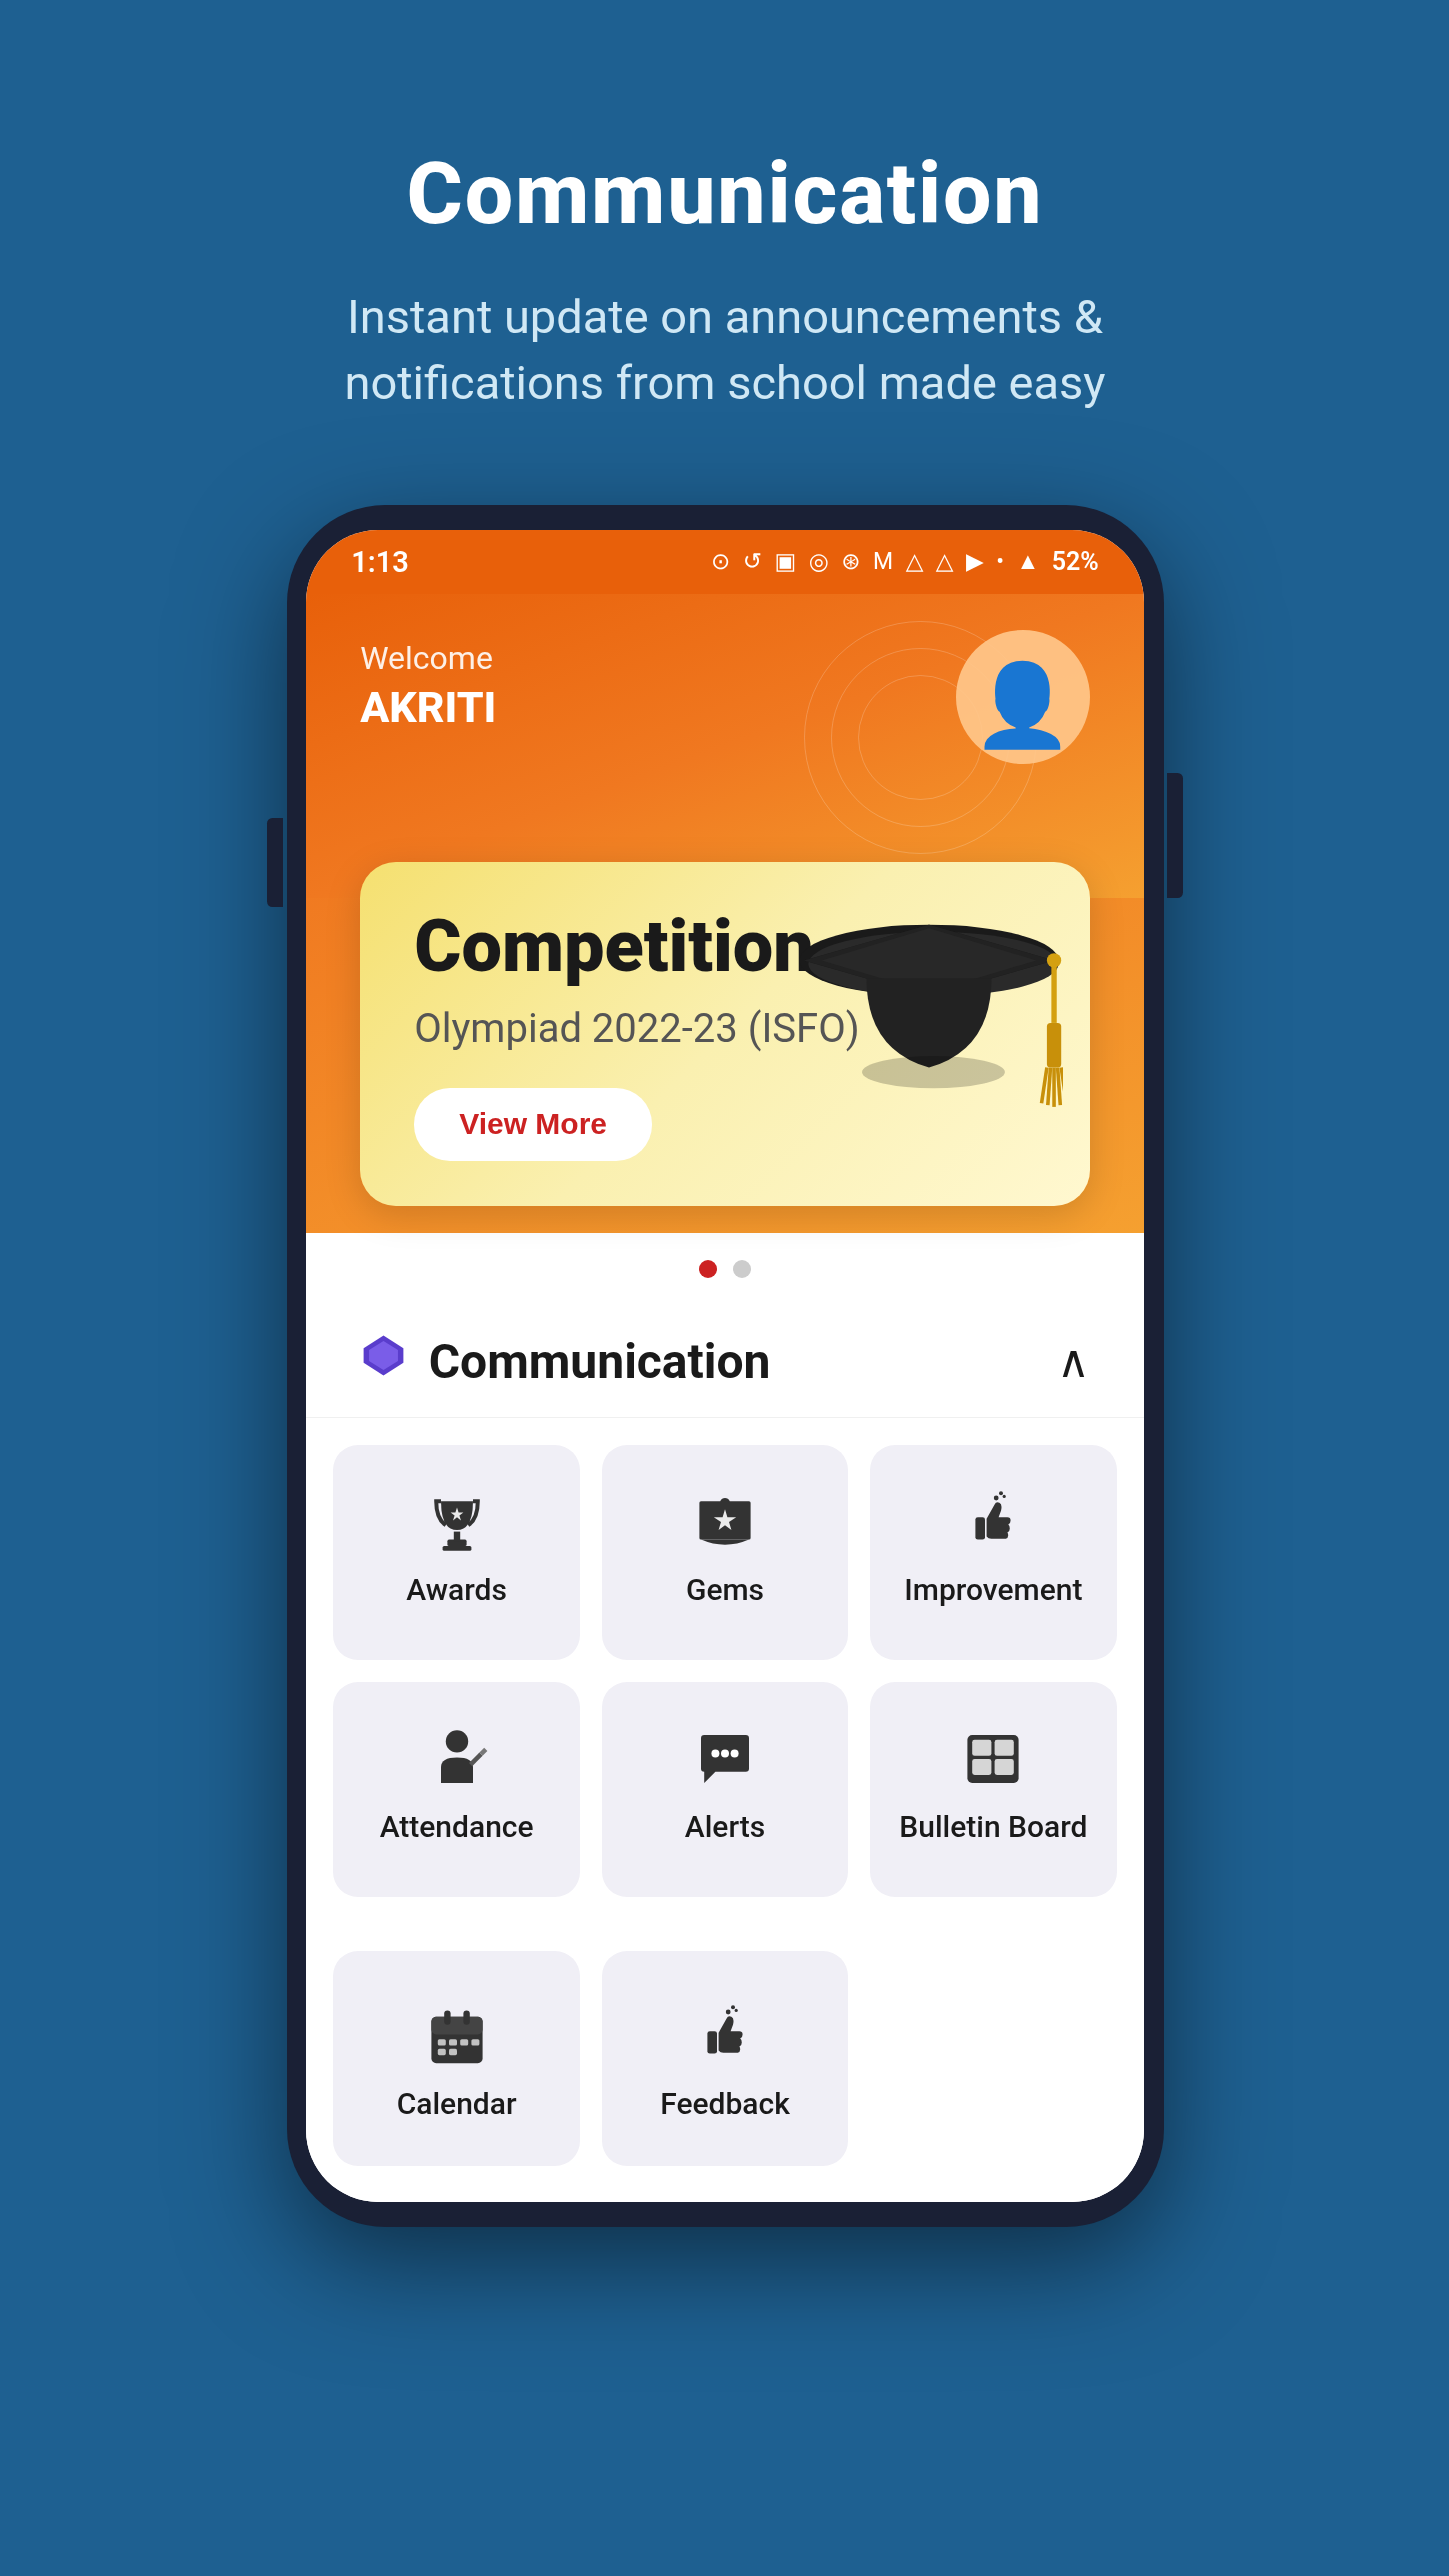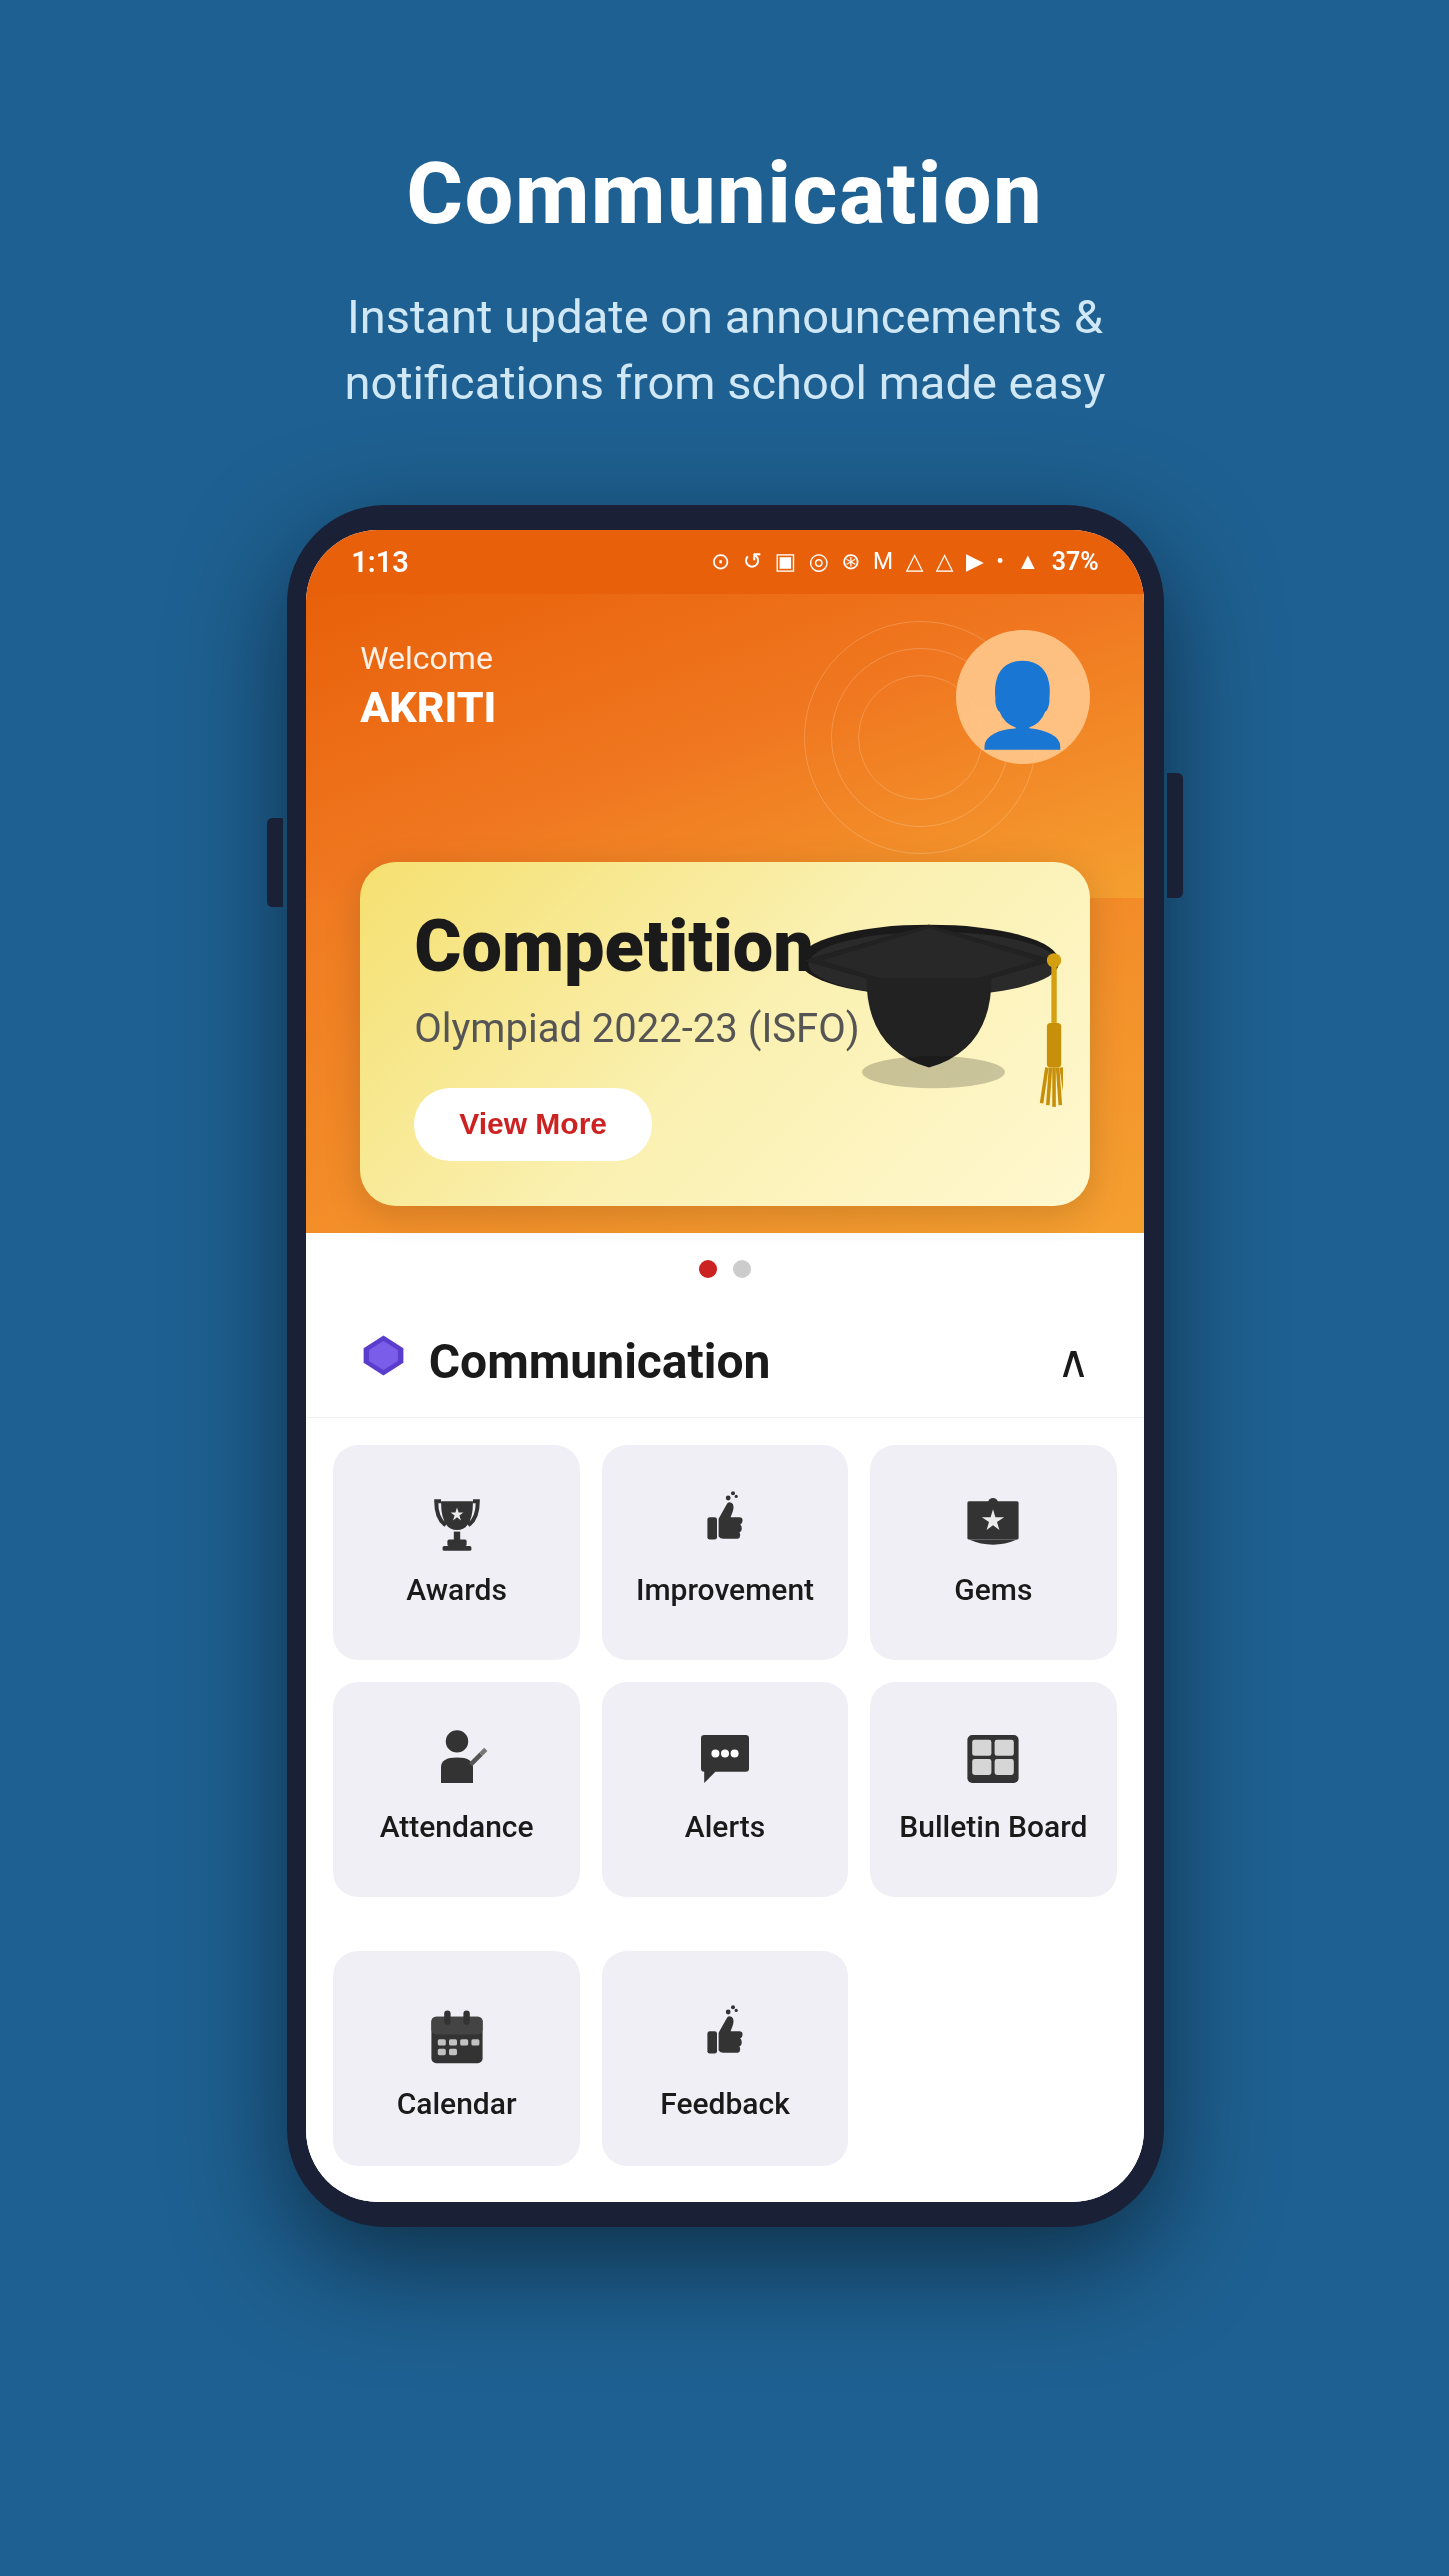--- a/index.html
+++ b/index.html
@@ -338,21 +338,21 @@
           <span class="status-icon">↺</span>
           <span class="status-icon">▣</span>
           <span class="status-icon">◎</span>
           <span class="status-icon">⊛</span>
           <span class="status-icon">M</span>
           <span class="status-icon">△</span>
           <span class="status-icon">△</span>
           <span class="status-icon">▶</span>
           <span class="status-icon">•</span>
           <span class="status-icon">▲</span>
-          <span class="status-battery">37%</span>
+          <span class="status-battery">52%</span>
         </div>
       </div>
 
       <div class="app-header">
 
         <div class="header-bg-circles">
           <div class="circle-outer" style="width:233px;height:233px;top:0;left:0;"></div>
           <div class="circle-outer" style="width:179px;height:179px;top:27px;left:27px;"></div>
           <div class="circle-outer" style="width:125px;height:125px;top:54px;left:54px;"></div>
         </div>
@@ -436,39 +436,39 @@
             <path d="M60 14 L66 14 Q66 36 54 44" stroke="#333" stroke-width="5" fill="none"></path>
 
             <polygon points="40,22 42,28 48,28 43,32 45,38 40,34 35,38 37,32 32,28 38,28" fill="white" opacity="0.9"></polygon>
           </svg>
           <span class="grid-item-label">Awards</span>
         </div>
 
         <div class="grid-item">
           <svg class="svg-icon" viewBox="0 0 80 80">
 
+            <path d="M40 10 Q44 10 46 14 L70 14 Q72 14 72 16 L72 60 Q72 62 70 62 L10 62 Q8 62 8 60 L8 16 Q8 14 10 14 L34 14 Q36 10 40 10 Z" fill="#333"></path>
+            <polygon points="40,24 43,34 54,34 45,40 48,50 40,44 32,50 35,40 26,34 37,34" fill="white" opacity="0.9"></polygon>
+
+            <path d="M10 62 Q40 75 70 62" fill="#333"></path>
+          </svg>
+          <span class="grid-item-label">Gems</span>
+        </div>
+
+        <div class="grid-item">
+          <svg class="svg-icon" viewBox="0 0 80 80">
+
             <path d="M32 54 L32 36 L42 18 Q44 14 48 16 Q52 18 50 26 L47 34 L58 34 Q62 34 62 38 Q62 42 59 43 Q61 44 61 48 Q61 52 58 53 Q59 54 59 57 Q59 60 56 61 L38 61 Q34 61 32 58 Z" fill="#333"></path>
             <rect x="18" y="34" width="12" height="28" rx="3" fill="#333"></rect>
 
             <circle cx="44" cy="10" r="3" fill="#333"></circle>
             <circle cx="54" cy="8" r="2" fill="#333"></circle>
             <circle cx="50" cy="4" r="2.5" fill="#333"></circle>
           </svg>
           <span class="grid-item-label">Improvement</span>
-        </div>
-
-        <div class="grid-item">
-          <svg class="svg-icon" viewBox="0 0 80 80">
-
-            <path d="M40 10 Q44 10 46 14 L70 14 Q72 14 72 16 L72 60 Q72 62 70 62 L10 62 Q8 62 8 60 L8 16 Q8 14 10 14 L34 14 Q36 10 40 10 Z" fill="#333"></path>
-            <polygon points="40,24 43,34 54,34 45,40 48,50 40,44 32,50 35,40 26,34 37,34" fill="white" opacity="0.9"></polygon>
-
-            <path d="M10 62 Q40 75 70 62" fill="#333"></path>
-          </svg>
-          <span class="grid-item-label">Gems</span>
         </div>
 
         <div class="grid-item">
           <svg class="svg-icon" viewBox="0 0 80 80">
 
             <circle cx="40" cy="18" r="14" fill="#333"></circle>
             <path d="M20 70 L20 50 Q20 38 40 38 Q60 38 60 50 L60 70 Z" fill="#333"></path>
 
             <path d="M55 45 L68 32 L72 36 L59 49 Z" fill="#555"></path>
             <path d="M68 32 L74 26 L78 30 L72 36 Z" fill="#777"></path>

